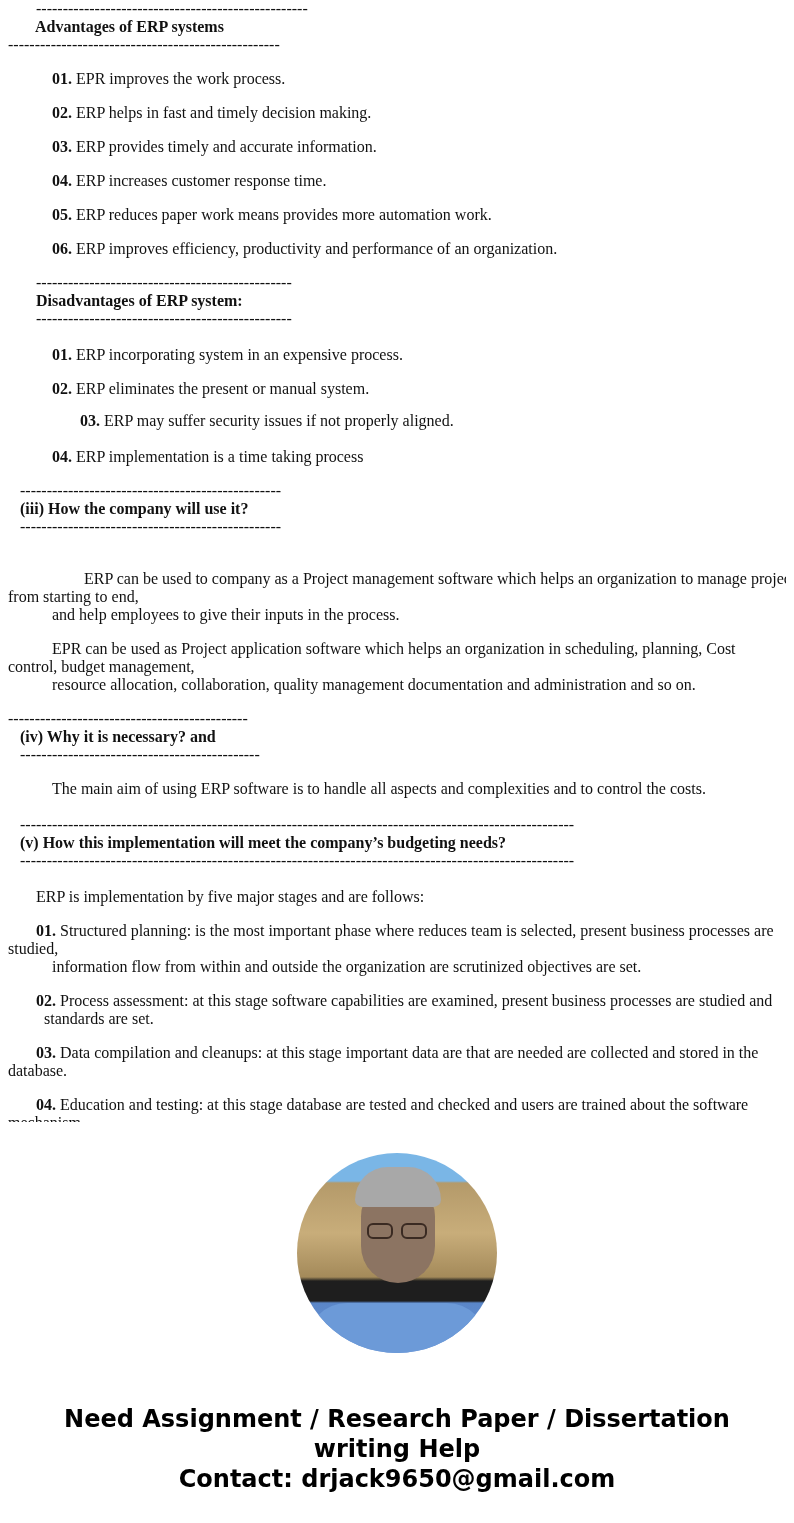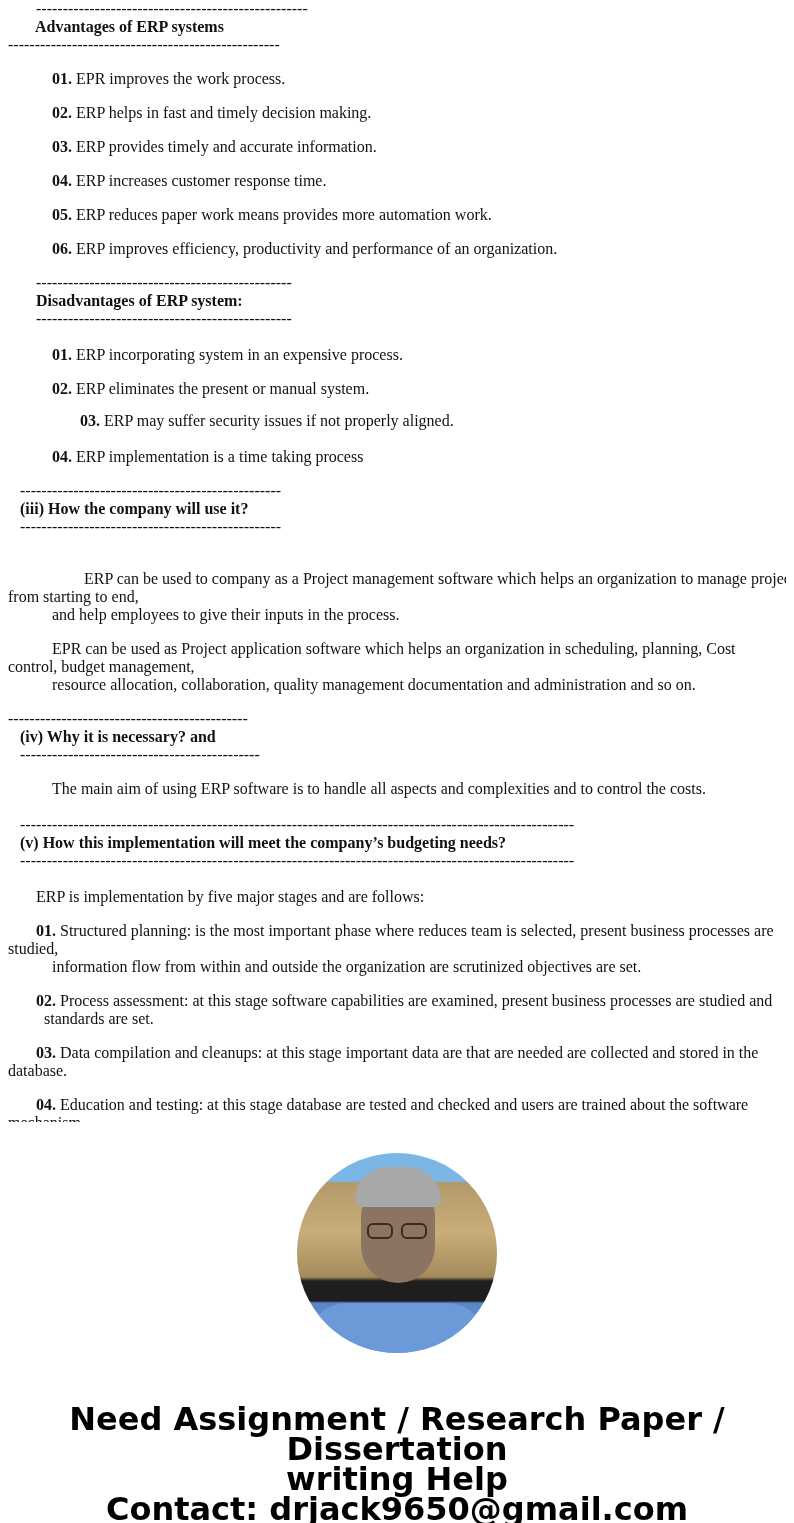--- a/index.html
+++ b/index.html
@@ -18,21 +18,21 @@
         radial-gradient(ellipse 30px 38px at 50% 44%, #8a7a6a 0%, #7a6a5a 70%, transparent 72%),
         linear-gradient(180deg, #7ab6e6 0%, #7ab6e6 14%, #b49a6a 15%, #c8ad7a 40%, #a48a5a 62%, #1e1e1e 64%, #1e1e1e 74%, #5a86c8 75%, #6a96d8 100%);
     }
     .avatar .hair { position: absolute; left: 58px; top: 14px; width: 86px; height: 40px; border-radius: 45px 45px 10px 10px; background: #a8a8a8; }
     .avatar .face { position: absolute; left: 64px; top: 30px; width: 74px; height: 100px; border-radius: 36px 36px 40px 40px; background: #8c7462; }
     .avatar .glasses { position: absolute; left: 68px; top: 70px; width: 64px; height: 16px; }
     .avatar .glasses span { position: absolute; top: 0; width: 26px; height: 16px; border: 2px solid #3a2a22; border-radius: 6px; box-sizing: border-box; }
     .avatar .shirt { position: absolute; left: 10px; top: 150px; width: 180px; height: 60px; background: #6c9ad8; border-radius: 40px 40px 0 0; }
     .footer {
       position: absolute; left: 0; top: 1404px; width: 794px; text-align: center;
-      font-family: "DejaVu Sans", sans-serif; font-weight: bold; font-size: 32px; line-height: 30px; color: #000;
+      font-family: "DejaVu Sans", sans-serif; font-weight: bold; font-size: 24px; line-height: 30px; color: #000;
     }
   </style>
 </head>
 <body>
 
 <div class="doc">
 
   <div class="line dash" style="left:28px;top:0px;">---------------------------------------------------</div>
   <div class="line b" style="left:27px;top:18px;">Advantages of ERP systems</div>
   <div class="line dash" style="left:0px;top:36px;">---------------------------------------------------</div>

